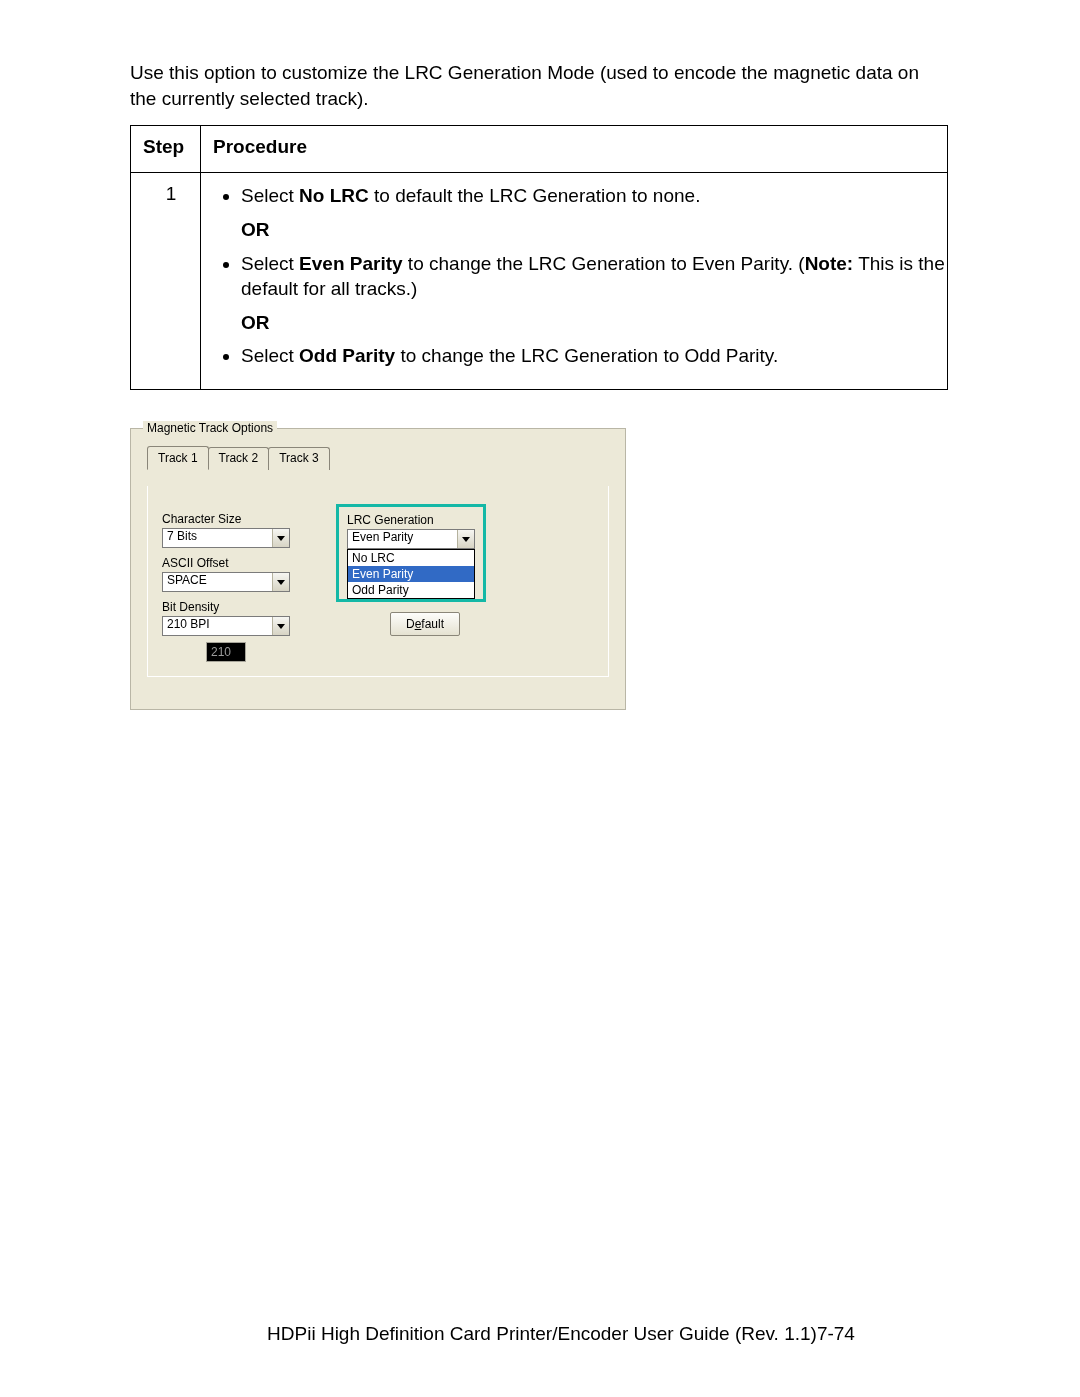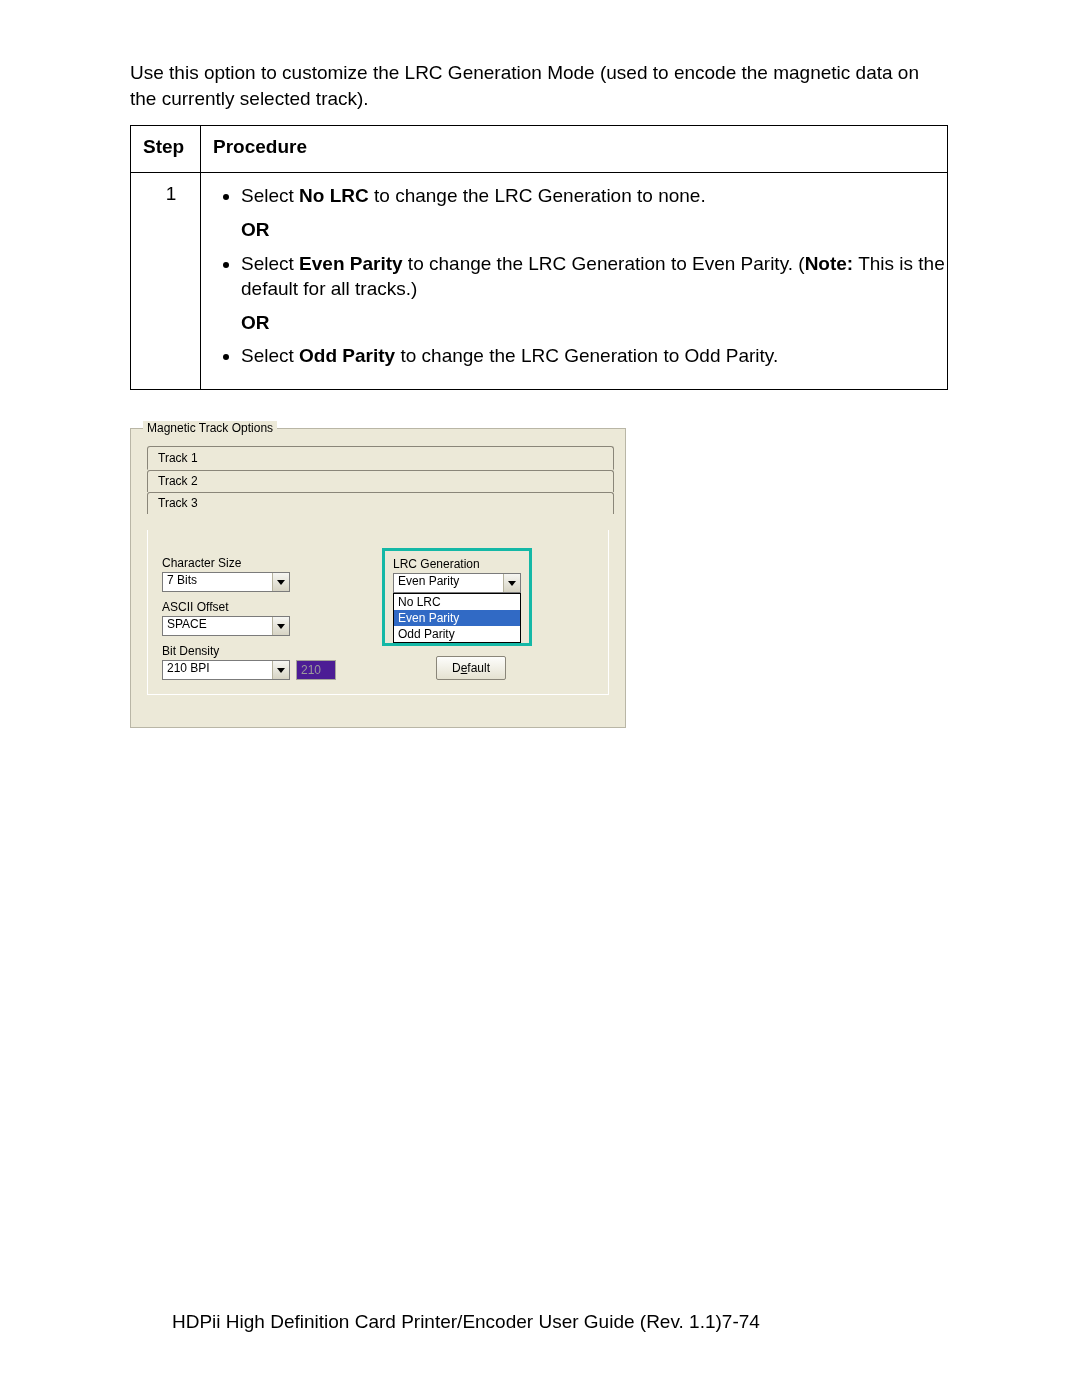--- a/index.html
+++ b/index.html
@@ -91,21 +91,20 @@
     border: 1px solid #fff;
     border-top: none;
     padding: 14px 14px 14px 14px;
     position: relative;
   }
   .tabs {
     display: flex;
     position: relative;
     margin-left: 4px;
     margin-top: 4px;
-    flex-direction: column;
   }
   .tab {
     border: 1px solid #8a8679;
     border-bottom: none;
     background: #ece9d8;
     padding: 3px 10px 4px 10px;
     font-size: 12px;
     margin-right: -1px;
     position: relative;
     z-index: 1;
@@ -150,33 +149,34 @@
   }
   .combo .arrow::after {
     content: "";
     border-left: 4px solid transparent;
     border-right: 4px solid transparent;
     border-top: 5px solid #000;
   }
   .textbox {
     width: 40px;
     height: 20px;
-    background: #4c1d95;
+    background: #000000;
     border: 1px solid #a7a59a;
     box-sizing: border-box;
     padding-left: 4px;
     color: #9b9b9b;
     font-size: 12px;
     display: inline-flex;
     align-items: center;
   }
   .row-inline {
     display: flex;
     align-items: center;
     gap: 6px;
+    flex-direction: column;
   }
   .columns {
     display: flex;
     gap: 32px;
     margin-top: 4px;
   }
   .col { flex: 0 0 auto; }
   .lrc-block {
     border: 3px solid #14b8a6;
     padding: 6px 8px 0 8px;
@@ -211,25 +211,25 @@
   }
   .btn .ul { text-decoration: underline; }
   .default-row {
     display: flex;
     justify-content: flex-end;
     margin-top: 10px;
     padding-right: 26px;
   }
   .footer {
     position: absolute;
-    bottom: 64px;
+    bottom: 52px;
     left: 130px;
     right: 130px;
     display: flex;
-    justify-content: flex-start;
+    justify-content: center;
     font-size: 19px;
     margin-left: 42px;
   }
 </style>
 </head>
 <body>
 
 <div class="page">
 
 
@@ -239,21 +239,21 @@
     <tbody>
         <tr>
       <th>Step</th>
       <th>Procedure</th>
     </tr>
     <tr>
       <td class="step-col">1</td>
       <td>
         <ul class="bullets">
           <li>
-            <span>Select </span><b>No LRC</b><span> to change the LRC Generation to none.</span>
+            <span>Select </span><b>No LRC</b><span> to default the LRC Generation to none.</span>
             <div class="or">OR</div>
           </li>
           <li>
             <span>Select </span><b>Even Parity</b><span> to change the LRC Generation to Even Parity. (</span><b>Note:</b><span> This is the default for all tracks.)</span>
             <div class="or">OR</div>
           </li>
           <li>
             <span>Select </span><b>Odd Parity</b><span> to change the LRC Generation to Odd Parity.</span>
           </li>
         </ul>

